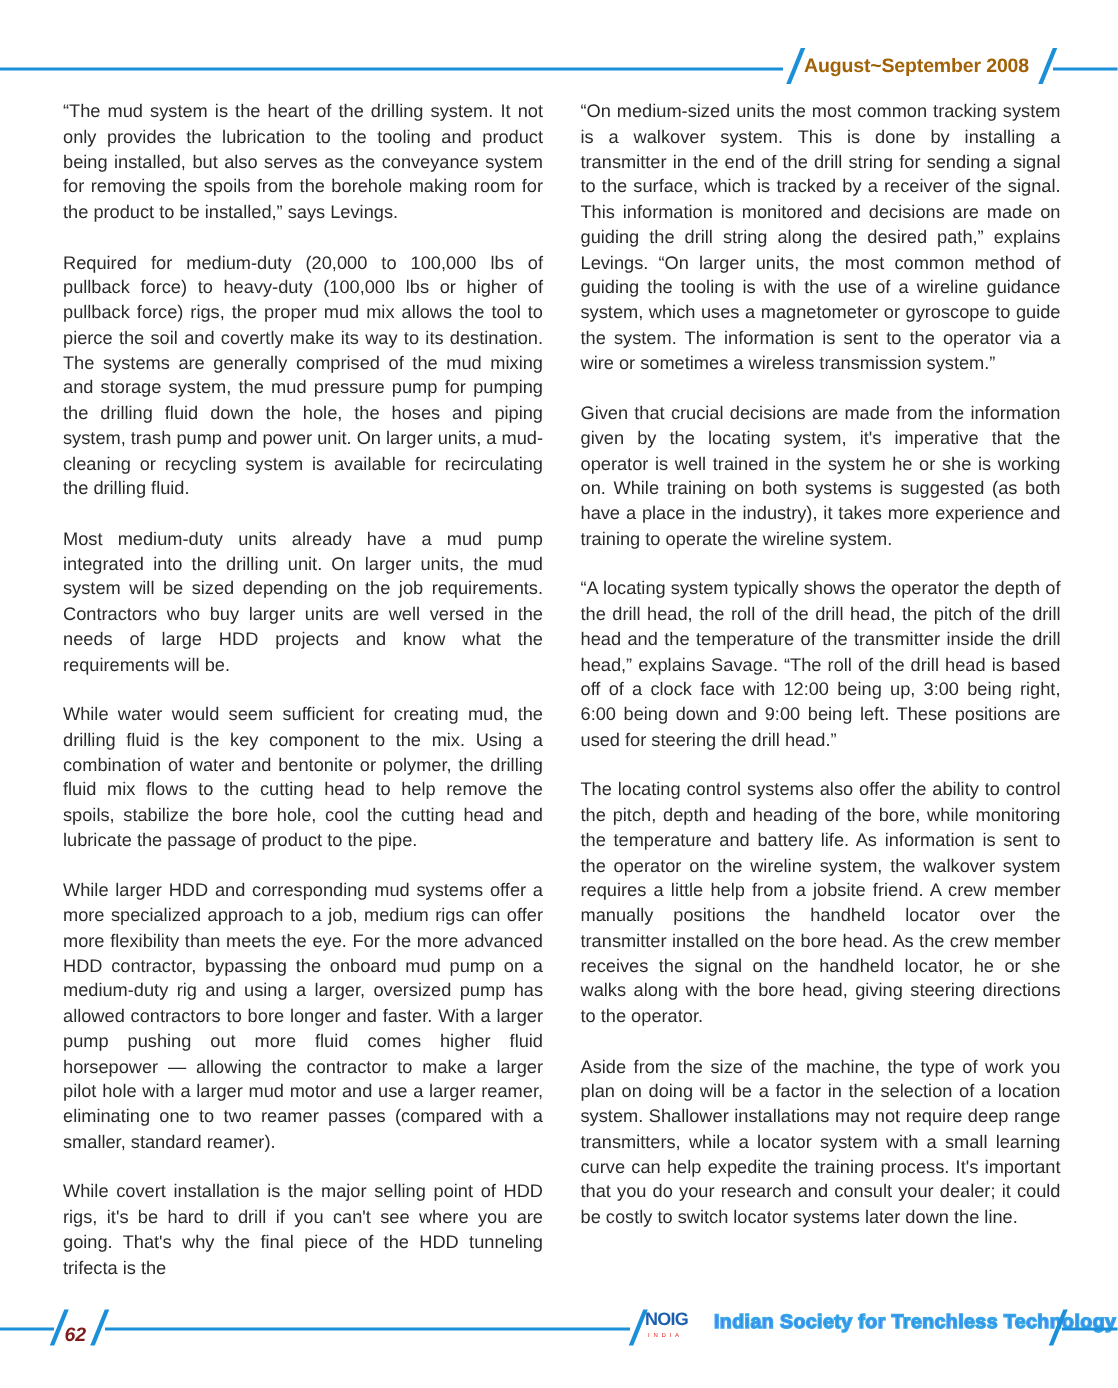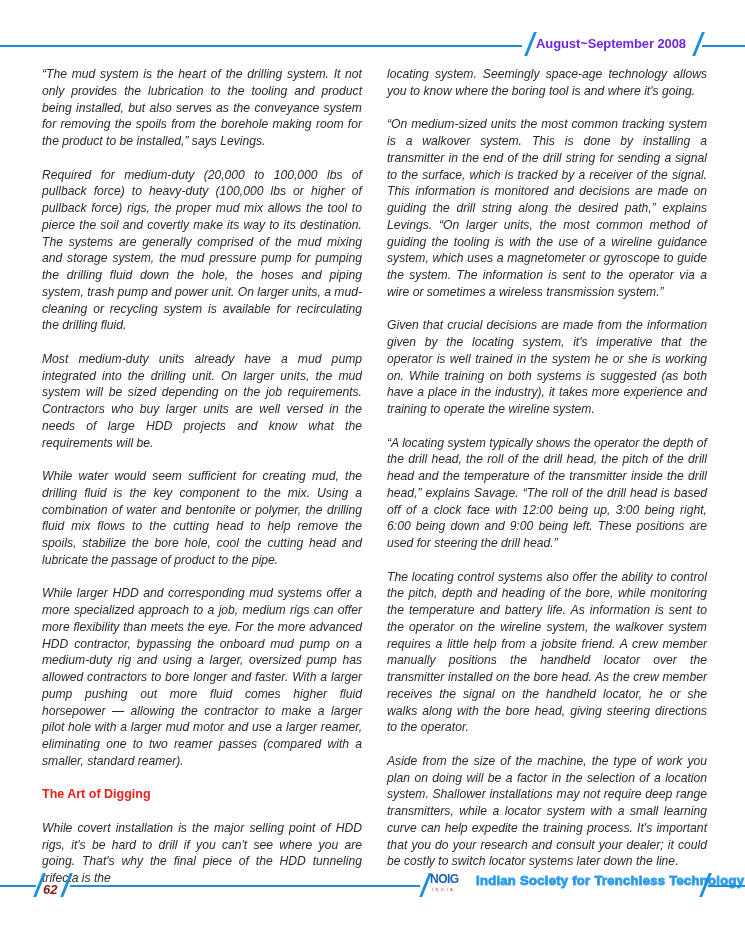--- a/index.html
+++ b/index.html
@@ -3,27 +3,27 @@
 <meta charset="utf-8">
 <style>
   html, body { margin: 0; padding: 0; background: #ffffff; }
   body { width: 745px; height: 925px; position: relative; overflow: hidden;
          font-family: "Liberation Sans", sans-serif; color: #2a2a2a; }
 
   
   .hdr-line { position: absolute; height: 2px; background: #1b8fd8; }
   .slash { position: absolute; width: 3px; background: #1b8fd8; transform: skewX(-22deg); }
   .hdr-title { position: absolute; top: 36px; left: 536px; font-size: 13px; font-weight: bold;
-               color: #6d28d9; white-space: nowrap; letter-spacing: -0.1px; text-align: right; }
+               color: #a16207; white-space: nowrap; letter-spacing: -0.1px; text-align: right; }
 
   
   .col { position: absolute; top: 66px; width: 320px; font-size: 12.15px; line-height: 16.75px; }
   .col.left { left: 42px; }
   .col.right { left: 387px; }
-  .col p { margin: 0 0 16.75px 0; text-align: justify; font-style: italic; }
+  .col p { margin: 0 0 16.75px 0; text-align: justify; }
   .col h3 { margin: 0 0 16.75px 0; font-size: 12.5px; font-weight: bold; color: #e8221d; line-height: 16.75px; }
 
   
   .page-num { position: absolute; top: 882px; left: 43px; font-size: 13px; font-style: italic;
               font-weight: bold; color: #7f1d1d; }
   .logo { position: absolute; top: 873px; left: 430px; height: 20px; display: flex; align-items: flex-start; }
   .logo-nd { font-size: 12px; font-weight: bold; color: #1b5fb0; letter-spacing: -0.5px; line-height: 13px; }
   .logo-sub { position: absolute; top: 14px; left: 2px; font-size: 4px; color: #e8221d; letter-spacing: 2.5px; }
   .society { position: absolute; top: 873px; left: 476px; font-size: 13px; font-weight: bold; color: #3b82f6;
              -webkit-text-stroke: 1px #38a8e6; white-space: nowrap; letter-spacing: 0.3px; }
@@ -38,26 +38,24 @@
   <div class="slash" style="left:697px; top:32px; height:24px;"></div>
   <div class="hdr-line" style="left:702px; top:45px; width:43px;"></div>
 </div>
 
 <div class="col left">
   <p>“The mud system is the heart of the drilling system. It not only provides the lubrication to the tooling and product being installed, but also serves as the conveyance system for removing the spoils from the borehole making room for the product to be installed,” says Levings.</p>
   <p>Required for medium-duty (20,000 to 100,000 lbs of pullback force) to heavy-duty (100,000 lbs or higher of pullback force) rigs, the proper mud mix allows the tool to pierce the soil and covertly make its way to its destination. The systems are generally comprised of the mud mixing and storage system, the mud pressure pump for pumping the drilling fluid down the hole, the hoses and piping system, trash pump and power unit. On larger units, a mud-cleaning or recycling system is available for recirculating the drilling fluid.</p>
   <p>Most medium-duty units already have a mud pump integrated into the drilling unit. On larger units, the mud system will be sized depending on the job requirements. Contractors who buy larger units are well versed in the needs of large HDD projects and know what the requirements will be.</p>
   <p>While water would seem sufficient for creating mud, the drilling fluid is the key component to the mix. Using a combination of water and bentonite or polymer, the drilling fluid mix flows to the cutting head to help remove the spoils, stabilize the bore hole, cool the cutting head and lubricate the passage of product to the pipe.</p>
   <p>While larger HDD and corresponding mud systems offer a more specialized approach to a job, medium rigs can offer more flexibility than meets the eye. For the more advanced HDD contractor, bypassing the onboard mud pump on a medium-duty rig and using a larger, oversized pump has allowed contractors to bore longer and faster. With a larger pump pushing out more fluid comes higher fluid horsepower — allowing the contractor to make a larger pilot hole with a larger mud motor and use a larger reamer, eliminating one to two reamer passes (compared with a smaller, standard reamer).</p>
-  <h3>The Art of Digging</h3>
   <p>While covert installation is the major selling point of HDD rigs, it's be hard to drill if you can't see where you are going. That's why the final piece of the HDD tunneling trifecta is the</p>
 </div>
 
 <div class="col right">
-  <p>locating system. Seemingly space-age technology allows you to know where the boring tool is and where it's going.</p>
   <p>“On medium-sized units the most common tracking system is a walkover system. This is done by installing a transmitter in the end of the drill string for sending a signal to the surface, which is tracked by a receiver of the signal. This information is monitored and decisions are made on guiding the drill string along the desired path,” explains Levings. “On larger units, the most common method of guiding the tooling is with the use of a wireline guidance system, which uses a magnetometer or gyroscope to guide the system. The information is sent to the operator via a wire or sometimes a wireless transmission system.”</p>
   <p>Given that crucial decisions are made from the information given by the locating system, it's imperative that the operator is well trained in the system he or she is working on. While training on both systems is suggested (as both have a place in the industry), it takes more experience and training to operate the wireline system.</p>
   <p>“A locating system typically shows the operator the depth of the drill head, the roll of the drill head, the pitch of the drill head and the temperature of the transmitter inside the drill head,” explains Savage. “The roll of the drill head is based off of a clock face with 12:00 being up, 3:00 being right, 6:00 being down and 9:00 being left. These positions are used for steering the drill head.”</p>
   <p>The locating control systems also offer the ability to control the pitch, depth and heading of the bore, while monitoring the temperature and battery life. As information is sent to the operator on the wireline system, the walkover system requires a little help from a jobsite friend. A crew member manually positions the handheld locator over the transmitter installed on the bore head. As the crew member receives the signal on the handheld locator, he or she walks along with the bore head, giving steering directions to the operator.</p>
   <p>Aside from the size of the machine, the type of work you plan on doing will be a factor in the selection of a location system. Shallower installations may not require deep range transmitters, while a locator system with a small learning curve can help expedite the training process. It's important that you do your research and consult your dealer; it could be costly to switch locator systems later down the line.</p>
 </div>
 
 <div>
   <div class="hdr-line" style="left:0; top:885px; width:36px;"></div>
   <div class="slash" style="left:38px; top:873px; height:24px;"></div>

